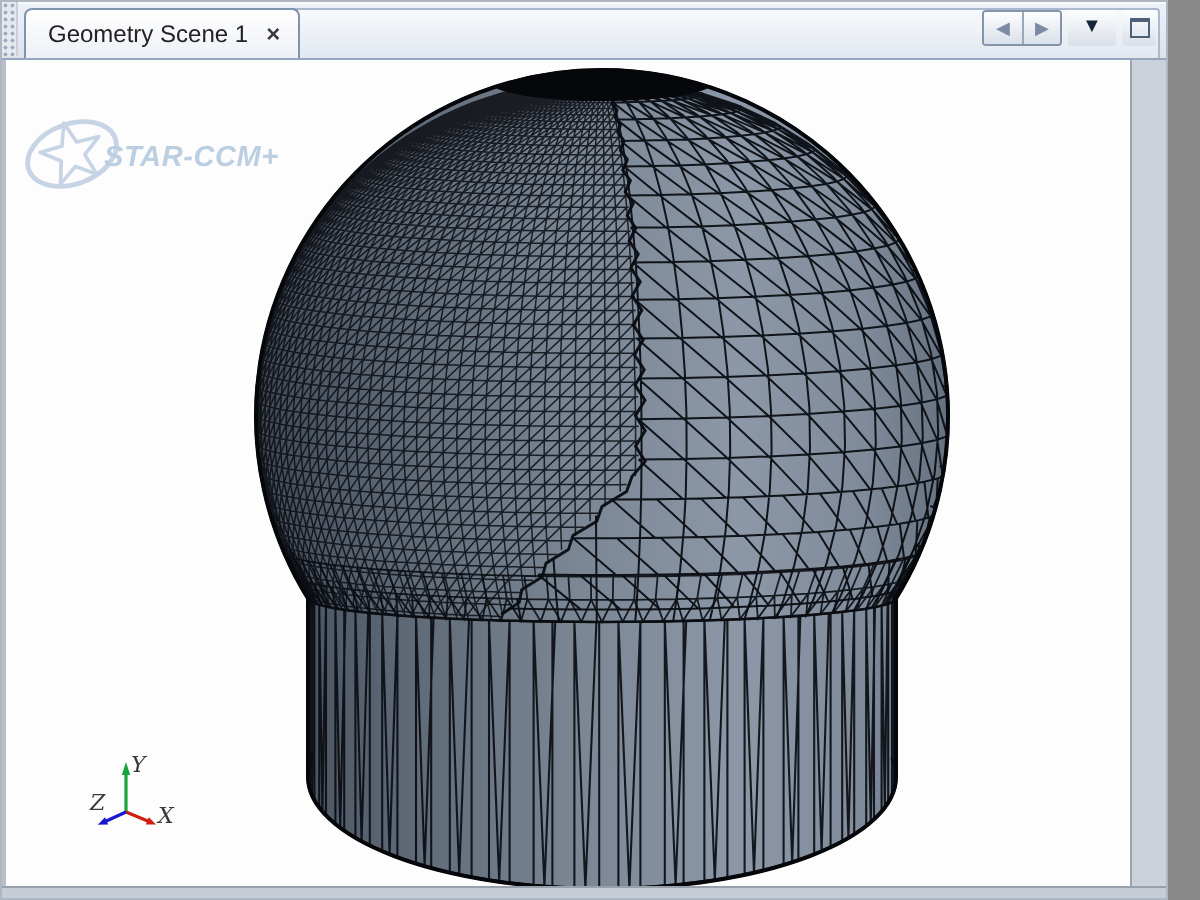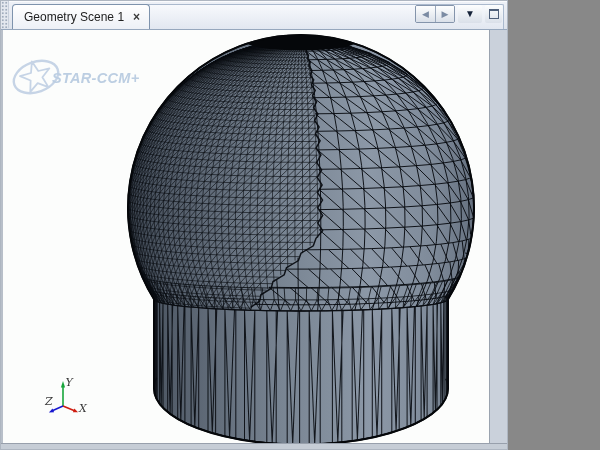--- a/index.html
+++ b/index.html
@@ -1,16 +1,16 @@
 <!DOCTYPE html>
 <html><head>
 <meta charset="utf-8">
 <style>
   html,body{margin:0;padding:0;background:#888;}
-  .win{width:508px;height:450px;box-sizing:border-box;border:1px solid #aeb6c1;
+  .win{width:584px;height:450px;box-sizing:border-box;border:1px solid #aeb6c1;
        background:#cad1db;position:relative;font-family:"Liberation Sans",sans-serif;
        overflow:hidden;}
   .tabbar{height:28px;background:linear-gradient(#eef1f7,#dde2eb);
           border-bottom:1px solid #96a7bd;position:relative;box-shadow:inset 0 1px 0 #fafbfd;}
   .tabwell{position:absolute;left:132px;right:3px;top:3px;bottom:0;
            border:1px solid #aab9cd;border-bottom:none;border-radius:2px 2px 0 0;
            background:linear-gradient(#f7f9fc,#e2e7f0);}
   .grip{position:absolute;left:0;top:0;width:7px;height:27px;background-color:#e4e8ef;
         background-image:radial-gradient(#9fabbc 0.9px,transparent 1.1px);
         background-size:3.5px 3.5px;border-right:1px solid #c7cfdb;cursor:grab;}

